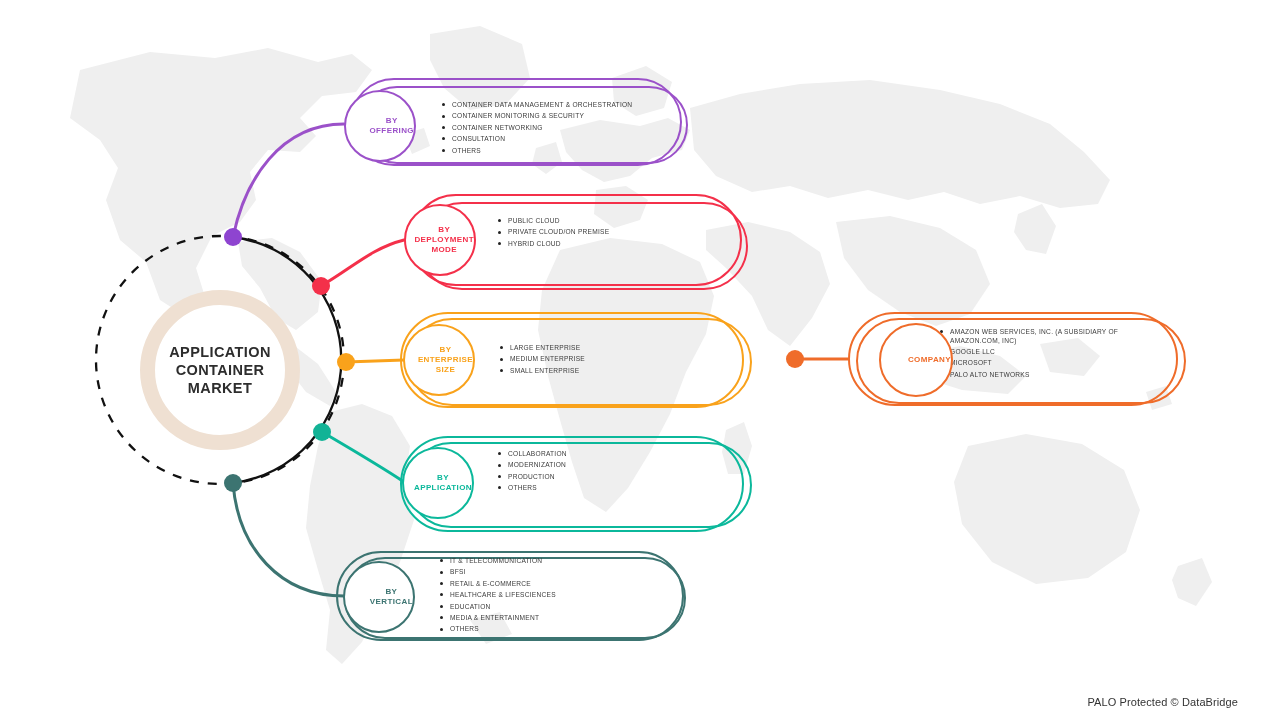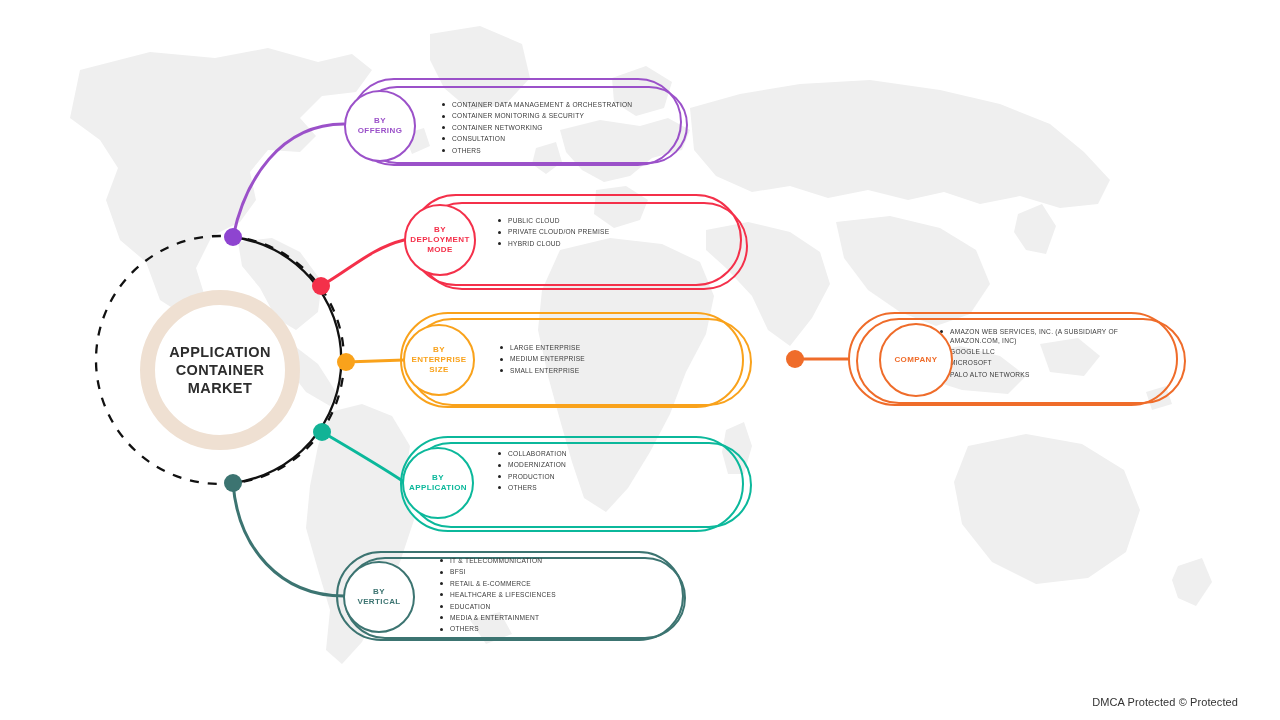--- a/index.html
+++ b/index.html
@@ -47,21 +47,21 @@
   }
   .node-circle {
     position: absolute;
     box-sizing: border-box;
     border-radius: 50%;
     background: #ffffff;
     border-style: solid;
     border-width: 2.5px;
     display: flex;
     align-items: center;
-    justify-content: center;
+    justify-content: flex-end;
     text-align: center;
     z-index: 5;
   }
   .node-label {
     font-size: 8px;
     font-weight: bold;
     letter-spacing: 0.4px;
     line-height: 10px;
     text-transform: uppercase;
   }
@@ -310,15 +310,15 @@
       <div class="node-label" style="color:#ef6c2a;">COMPANY</div>
     </div>
     <ul class="bullets" style="left:940px;top:327px;">
       <li class="two-line">AMAZON WEB SERVICES, INC. (A SUBSIDIARY OF AMAZON.COM, INC)</li>
       <li>GOOGLE LLC</li>
       <li>MICROSOFT</li>
       <li>PALO ALTO NETWORKS</li>
     </ul>
   </div>
 
-  <div id="footer">DMCA Protected © Protected</div>
+  <div id="footer">PALO Protected © DataBridge</div>
 
 </div>
 
 </body></html>

